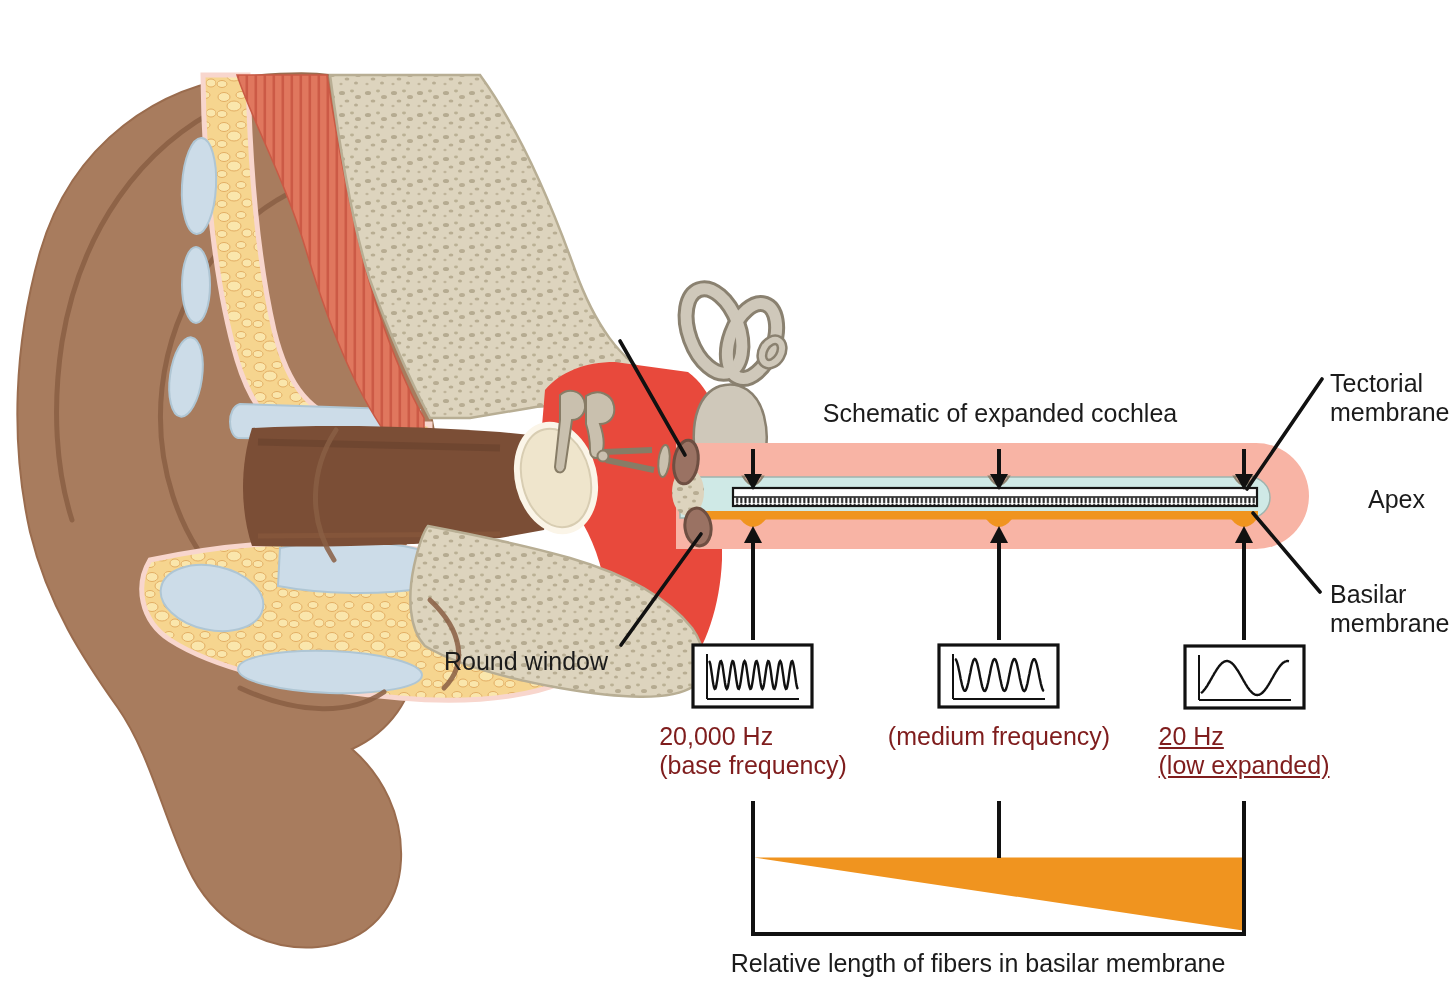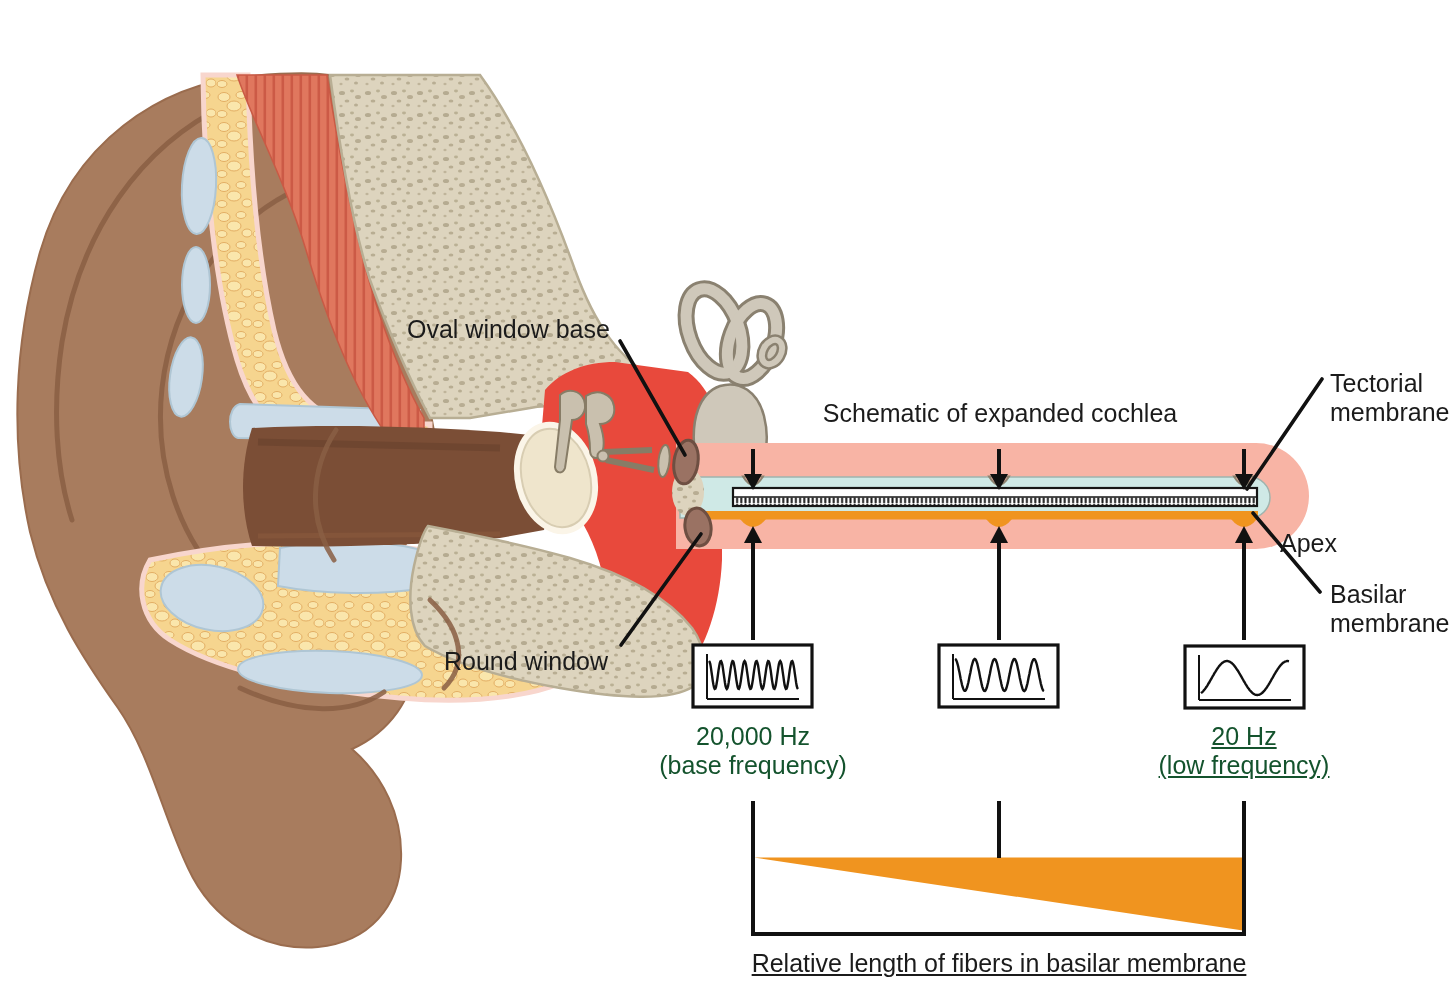--- a/index.html
+++ b/index.html
@@ -2,22 +2,22 @@
 <html><head>
 <meta charset="utf-8">
 <style>
   html,body{margin:0;padding:0;background:#fff;}
   #stage{position:relative;width:1450px;height:983px;background:#fff;overflow:hidden;
          font-family:"Liberation Sans",sans-serif;}
   #art{position:absolute;left:0;top:0;}
   .lbl{position:absolute;font-size:25px;line-height:1.15;color:#1b1b1b;white-space:nowrap;}
   .wrap{white-space:normal;}
   .ctr{transform:translateX(-50%);text-align:right;}
-  .freq{position:absolute;transform:translateX(-50%);text-align:center;
-        font-size:25px;line-height:29px;color:#14532d;}
+  .freq{position:absolute;transform:translateX(-50%);text-align:left;
+        font-size:25px;line-height:29px;color:#7f1d1d;}
 </style>
 </head>
 <body>
 
 <div id="stage">
 
 <svg id="art" width="1450" height="983" viewBox="0 0 1450 983">
   <defs>
     <pattern id="bonePat" width="26" height="22" patternUnits="userSpaceOnUse">
       <rect width="26" height="22" fill="#DDD4BE"></rect>
@@ -202,33 +202,33 @@
   </g>
 
   <g stroke="#111" stroke-width="3.6" stroke-linecap="round">
     <line x1="620" y1="341" x2="685" y2="455"></line>
     <line x1="621" y1="645" x2="701" y2="534"></line>
     <line x1="1322" y1="379" x2="1247" y2="489"></line>
     <line x1="1320" y1="592" x2="1253" y2="513"></line>
   </g>
 </svg>
 
-<div class="lbl" style="left:407px;top:315px;">Oval window base</div>
 <div class="lbl" style="left:444px;top:647px;">Round window</div>
 <div class="lbl ctr" style="left:1000px;top:399px;">Schematic of expanded cochlea</div>
 <div class="lbl wrap" style="left:1330px;top:369px;width:125px;">Tectorial membrane</div>
-<div class="lbl" style="left:1280px;top:485px;margin-top:44px;">Apex</div>
+<div class="lbl" style="left:1368px;top:485px;">Apex</div>
 <div class="lbl wrap" style="left:1330px;top:580px;width:125px;">Basilar membrane</div>
 
 <div class="freq" style="left:753px;top:722px;">
   <div>20,000 Hz</div>
   <div>(base frequency)</div>
 </div>
 <div class="freq" style="left:999px;top:722px;">
+  <div>(medium frequency)</div>
 </div>
 <div class="freq" style="left:1244px;top:722px;text-decoration:underline;">
   <div>20 Hz</div>
-  <div>(low frequency)</div>
-</div>
-
-<div class="lbl ctr" style="left:999px;top:949px;text-decoration:underline;">Relative length of fibers in basilar membrane</div>
+  <div>(low expanded)</div>
+</div>
+
+<div class="lbl ctr" style="left:978px;top:949px;">Relative length of fibers in basilar membrane</div>
 
 </div>
 
 </body></html>

